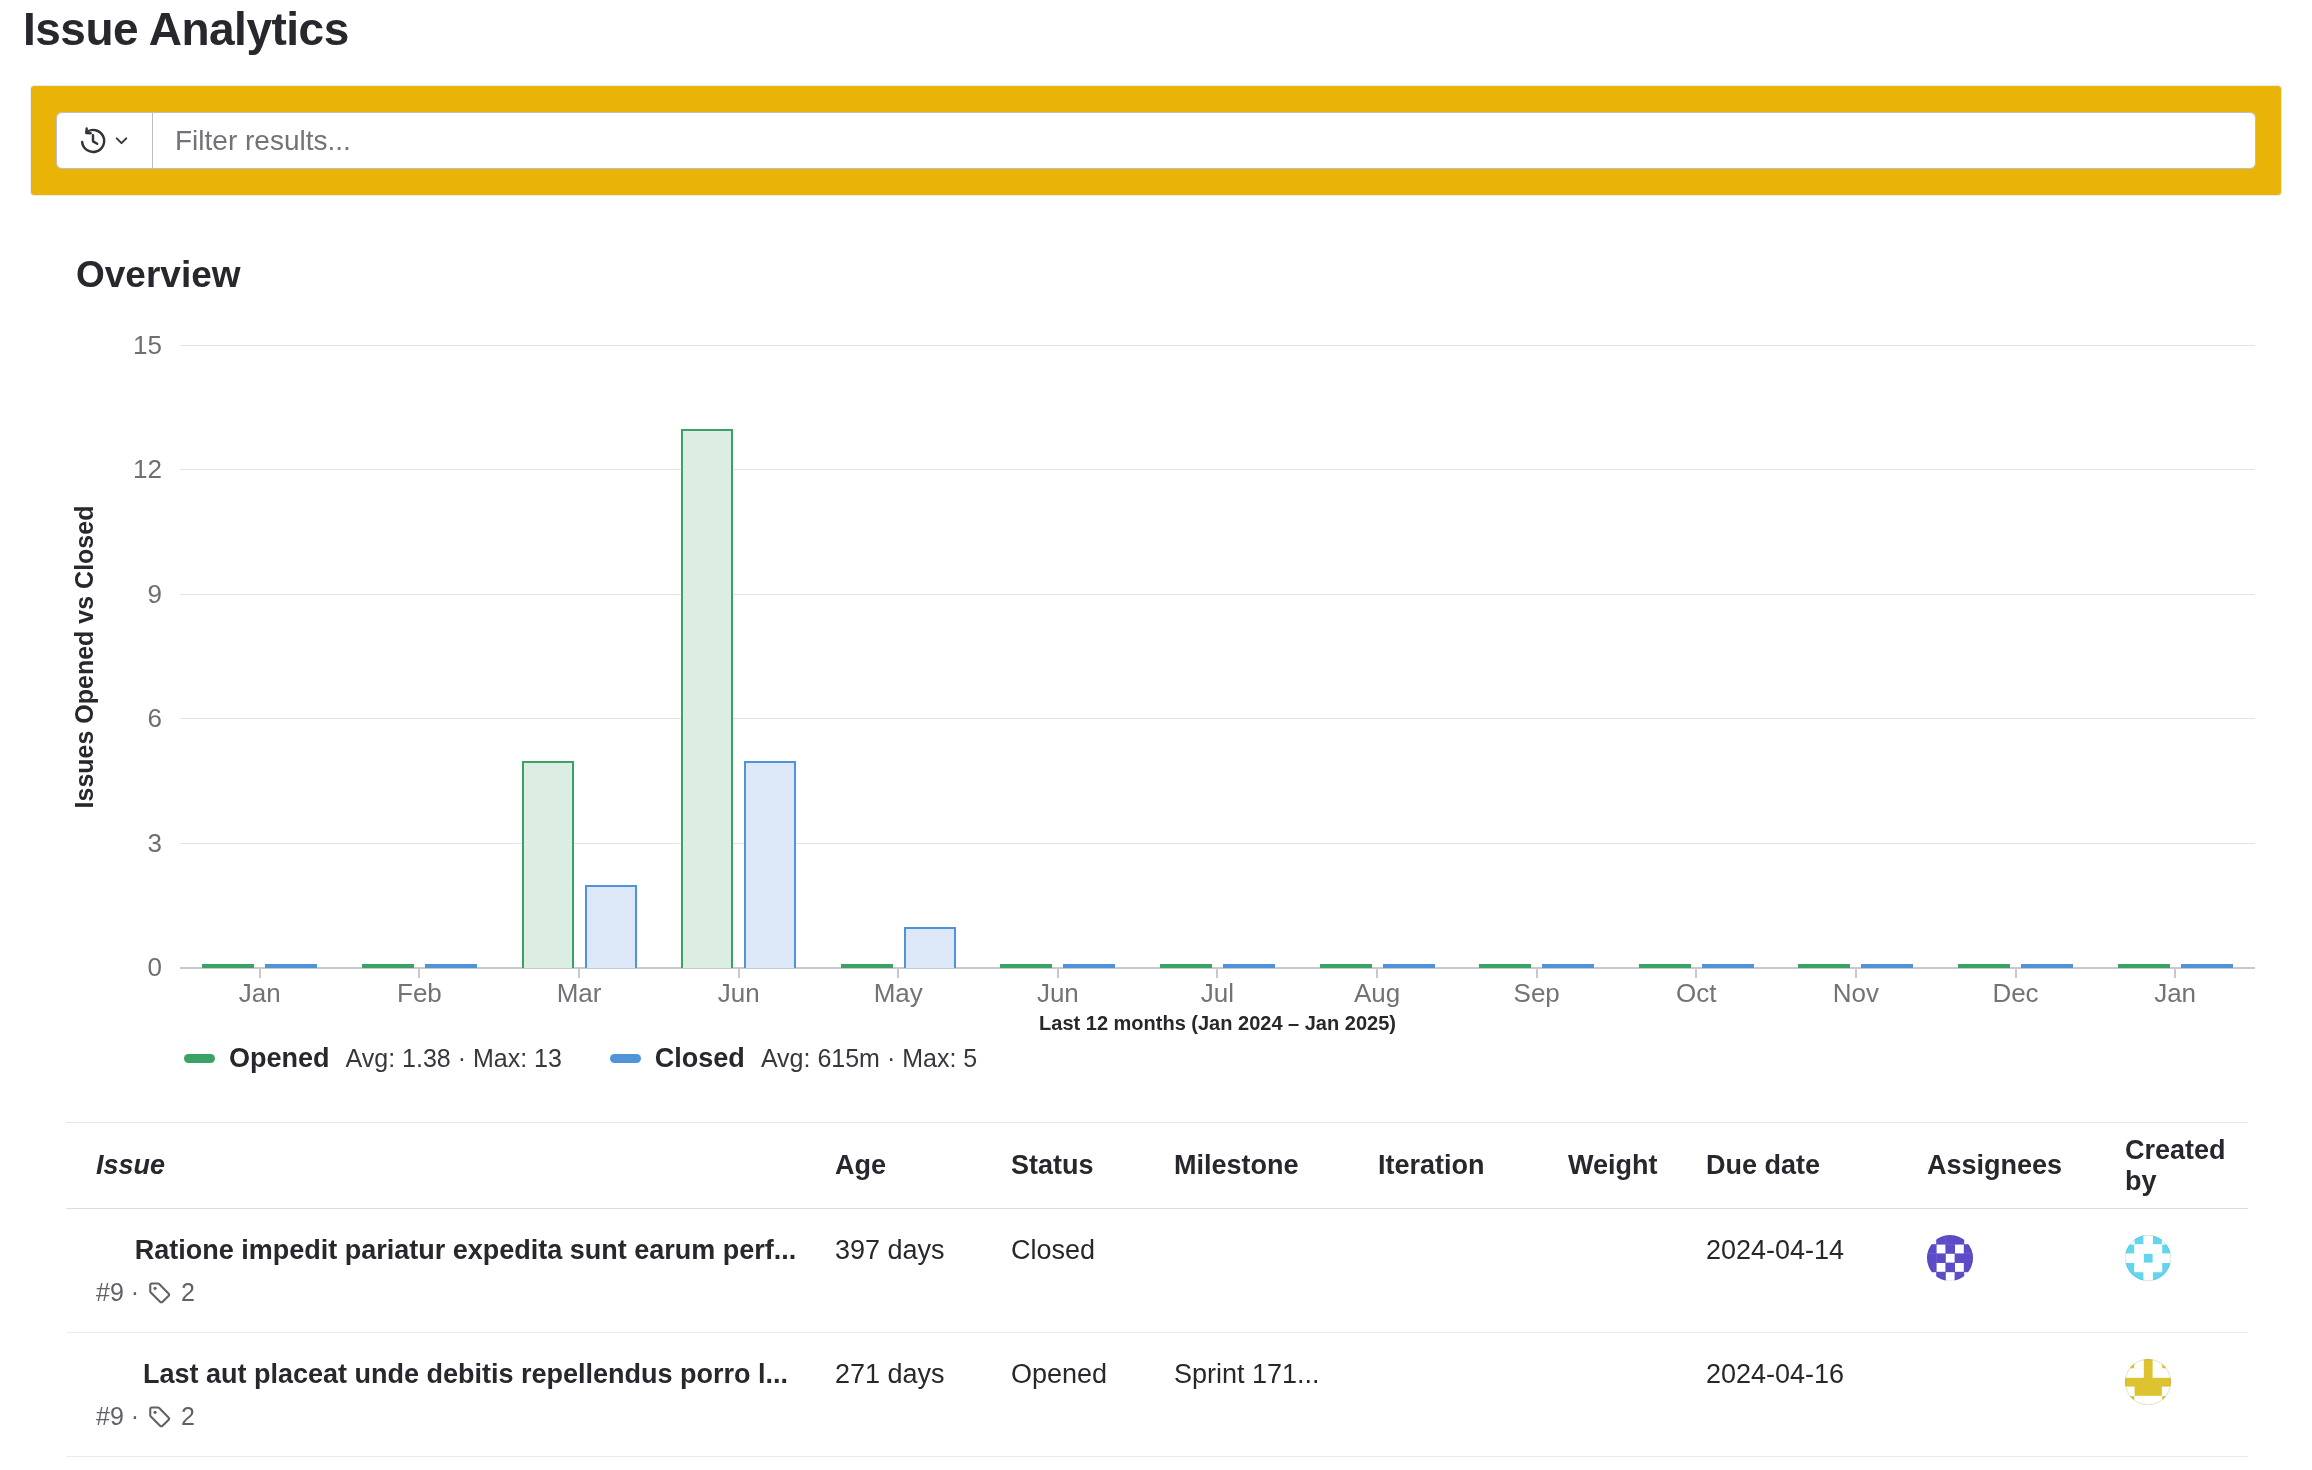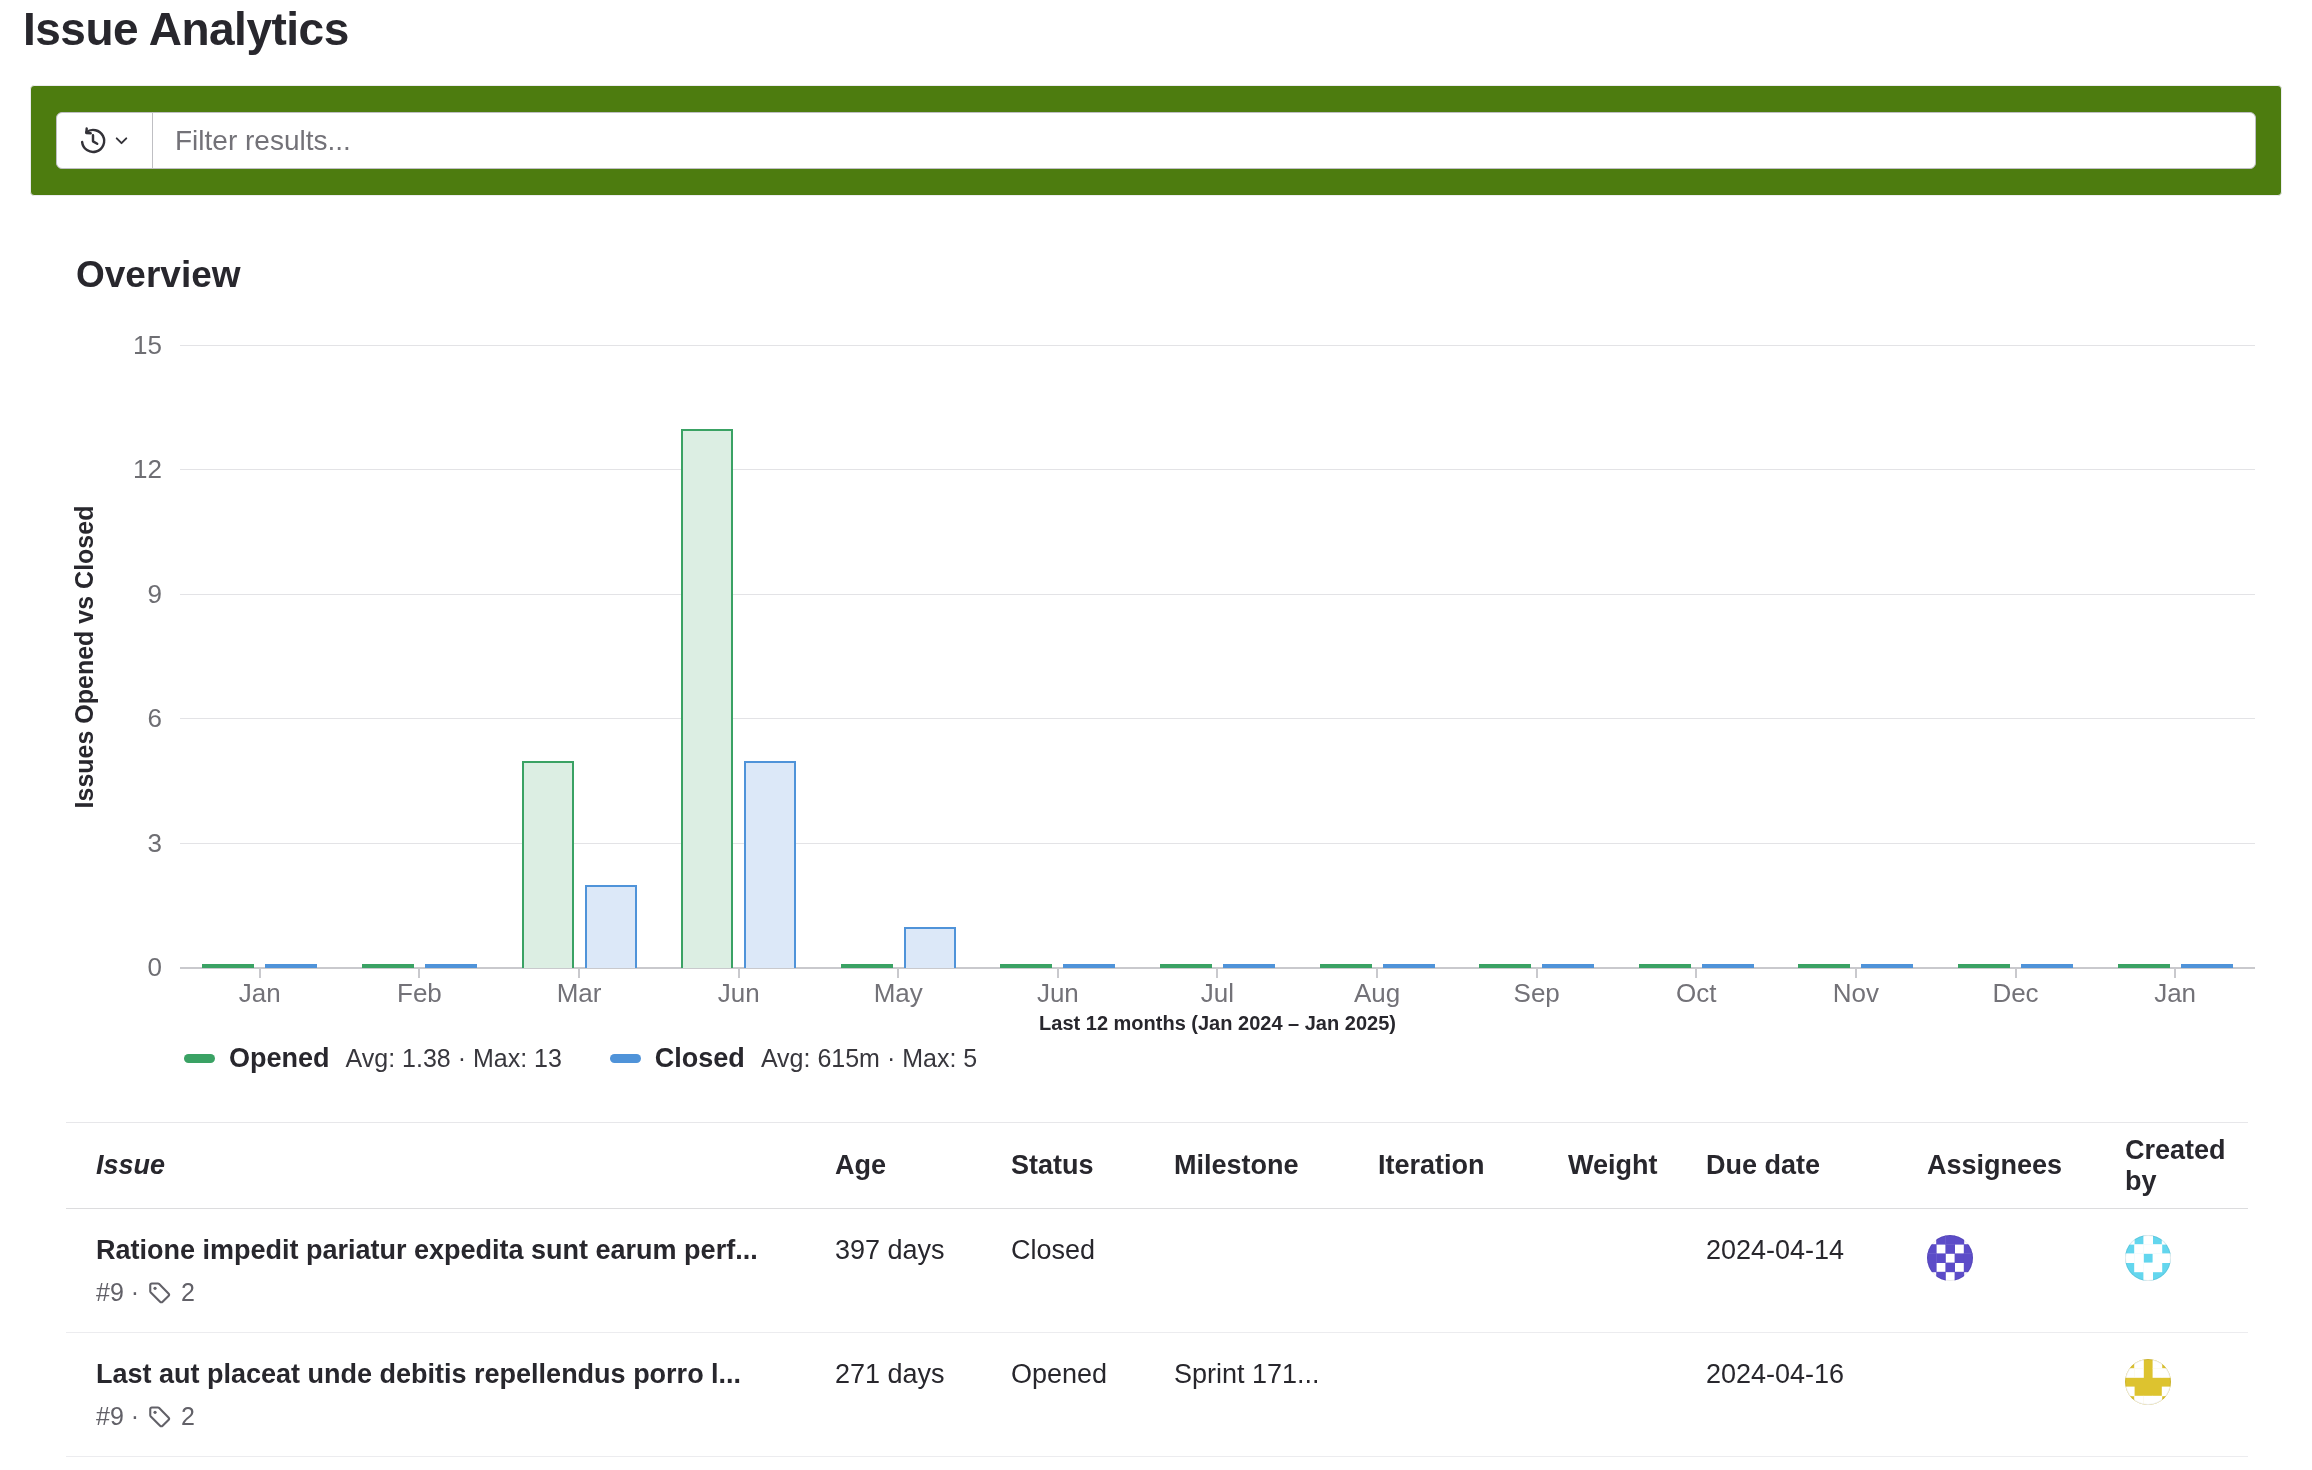--- a/index.html
+++ b/index.html
@@ -5,21 +5,21 @@
   html,body { margin:0; padding:0; background:#fff; }
   body { width:2312px; height:1470px; position:relative; overflow:hidden;
          font-family:"Liberation Sans", sans-serif; color:#28272d; }
 
   
   .page-title { position:absolute; left:23px; top:2px; font-size:46px; font-weight:700;
                 letter-spacing:-0.5px; margin:0; }
 
   
   .filter-panel { position:absolute; left:30px; top:85px; width:2252px; height:111px;
-                  box-sizing:border-box; background:#4d7c0f; border:1px solid #ececef;
+                  box-sizing:border-box; background:#eab308; border:1px solid #ececef;
                   border-radius:4px; display:flex; align-items:center; padding:8px 25px; }
   .filter-group { display:flex; width:100%; height:57px; }
   .history-btn { width:97px; box-sizing:border-box; background:#fff; border:1px solid #bfbfc3;
                  border-radius:6px 0 0 6px; display:flex; align-items:center; justify-content:center;
                  gap:6px; cursor:pointer; padding:0; }
   .filter-input { flex:1; box-sizing:border-box; margin-left:-1px; border:1px solid #bfbfc3;
                   border-radius:0 6px 6px 0; background:#fff; font-size:28px; padding:0 22px;
                   color:#28272d; outline:none; font-family:"Liberation Sans", sans-serif; }
   .filter-input::placeholder { color:#737278; }
 
@@ -53,21 +53,21 @@
                  border-collapse:collapse; table-layout:fixed; }
   table.issues thead tr { height:86px; }
   table.issues th { font-size:27px; font-weight:700; text-align:left; padding:0;
                     vertical-align:middle; border-top:1px solid #e7e7ea; border-bottom:1px solid #dcdcde; }
   table.issues th.col-issue { padding-left:30px;font-style:italic; }
   table.issues tbody tr { height:124px; }
   table.issues td { vertical-align:top; padding:26px 0 0 0; font-size:27px; color:#28272d;
                     border-bottom:1px solid #ececef; }
   table.issues td.cell-issue { padding-left:30px; }
   .issue-title { font-size:27px; font-weight:700; color:#28272d; text-decoration:none;
-                 display:block; cursor:pointer; }
+                 display:block; cursor:pointer;text-align:center; }
   .issue-meta { margin-top:12px; display:flex; align-items:center; gap:9px;
                 font-size:25px; color:#626168; }
   .cell-milestone { color:#535158; }
   .avatar { display:inline-block; cursor:pointer; }
 </style>
 </head>
 <body>
 
 <h1 class="page-title">Issue Analytics</h1>
 

